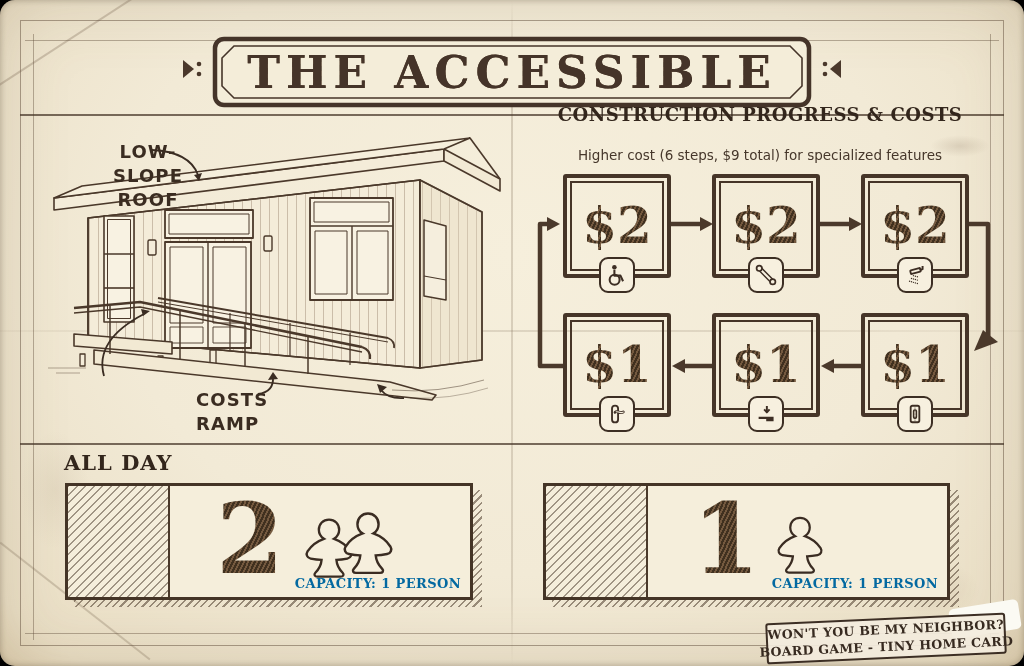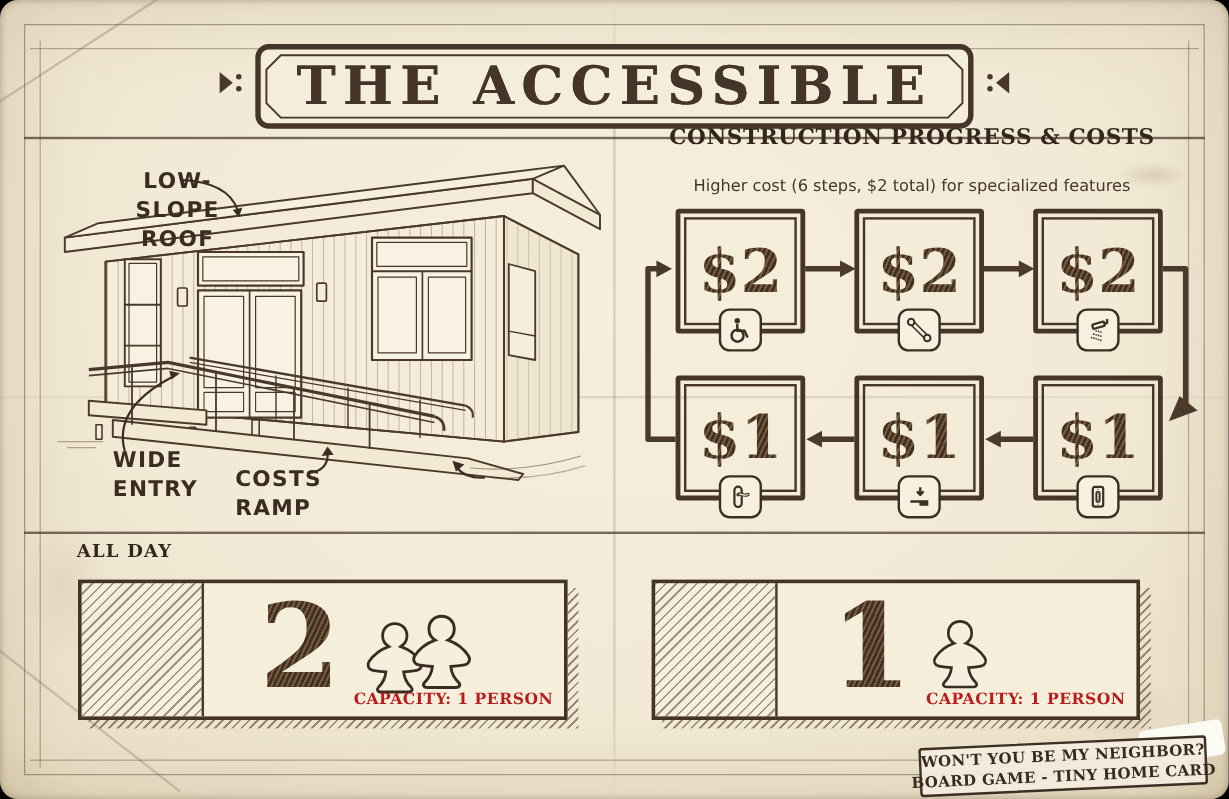--- a/index.html
+++ b/index.html
@@ -43,27 +43,27 @@
     letter-spacing:.5px;color:#33261c;}
   #con-sub{left:530px;top:147px;width:460px;text-align:center;font-family:"DejaVu Sans",sans-serif;
     font-size:13.5px;color:#46372b;}
   .cbox{width:108px;height:104px;box-sizing:border-box;border:4px solid #463528;border-radius:3px;}
   .cbox-inner{position:absolute;inset:3px;border:2px solid #463528;display:flex;align-items:center;justify-content:center;}
   .money{font-weight:bold;font-size:50px;line-height:1;}
   .chip{position:absolute;left:50%;bottom:-19px;transform:translateX(-50%);width:36px;height:36px;
     box-sizing:border-box;background:#f7f0df;border:2.5px solid #3c2e23;border-radius:9px;
     display:flex;align-items:center;justify-content:center;z-index:3;}
   
-  .sched-label{font-weight:bold;font-size:15px;letter-spacing:1px;color:#33261c;}
+  .sched-label{font-weight:bold;font-size:21px;letter-spacing:1px;color:#33261c;}
   .sbox-shadow{background:repeating-linear-gradient(135deg,rgba(80,62,46,.55) 0 1.6px,transparent 1.6px 5.2px);}
   .sbox{box-sizing:border-box;background:#f5eedb;border:3px solid #443426;}
   .hatch{position:absolute;left:0;top:0;bottom:0;width:100px;border-right:2px solid #4a392a;
     background:repeating-linear-gradient(135deg,rgba(76,60,45,.5) 0 1.4px,transparent 1.4px 6px);}
   .guest-num{position:absolute;top:50%;font-weight:bold;font-size:97px;line-height:1;transform:translate(-50%,-53%);}
-  .capacity{position:absolute;right:9px;bottom:6px;font-weight:bold;font-size:13px;letter-spacing:.4px;color:#b91c1c;}
+  .capacity{position:absolute;right:9px;bottom:6px;font-weight:bold;font-size:13px;letter-spacing:.4px;color:#0369a1;}
   
   #tear{left:950px;top:604px;width:70px;height:30px;background:#fbfaf3;transform:rotate(-9deg);border-radius:5px;}
   #badge{left:766px;top:618px;width:240px;height:41px;box-sizing:border-box;transform:rotate(-2.6deg);
     border:2.2px solid #3c2e24;border-radius:3px;background:rgba(243,236,221,.92);
     display:flex;flex-direction:column;align-items:center;justify-content:center;}
   .badge-line{font-weight:bold;font-size:12.5px;letter-spacing:.3px;color:#372a20;line-height:1.35;white-space:nowrap;}
 </style>
 </head>
 <body>
 
@@ -183,26 +183,24 @@
     </g>
     <g fill="#3a2c22" stroke="none">
       <polygon points="159,53 162,45 154,47"></polygon>
       <polygon points="110,183 101,181 103,188"></polygon>
       <polygon points="233,244 228,252 238,251"></polygon>
       <polygon points="337,256 340,265 347,259"></polygon>
     </g>
   </svg>
   <div class="abs ill-label" style="left:70px;top:140px;width:112px;text-align:center;">LOW-SLOPE
 ROOF</div>
-  <div class="abs ill-label" style="left:72px;top:372px;width:80px;">WIDE
-ENTRY</div>
   <div class="abs ill-label" style="left:174px;top:388px;width:130px;">COSTS RAMP</div>
 
   <div class="abs" id="con-heading">CONSTRUCTION PROGRESS &amp; COSTS</div>
-  <div class="abs" id="con-sub">Higher cost (6 steps, $2 total) for specialized features</div>
+  <div class="abs" id="con-sub">Higher cost (6 steps, $9 total) for specialized features</div>
 
   <svg class="abs" style="left:520px;top:160px;" width="500" height="290" viewBox="520 160 500 290">
     <g stroke="#4b392b" stroke-width="4.5" fill="none" stroke-linejoin="round">
       <path d="M671 224 H701"></path>
       <path d="M820 224 H850"></path>
       <path d="M969 224 h19 V336"></path>
       <path d="M861 366 H833"></path>
       <path d="M712 366 H684"></path>
       <path d="M563 366 h-23 V224 h8"></path>
     </g>

